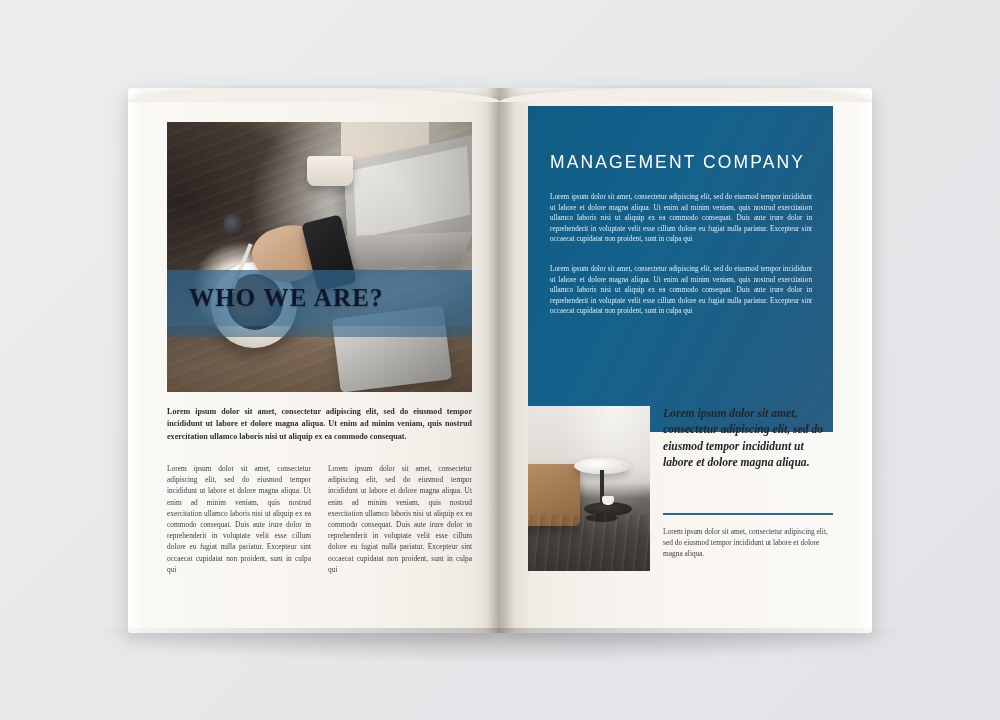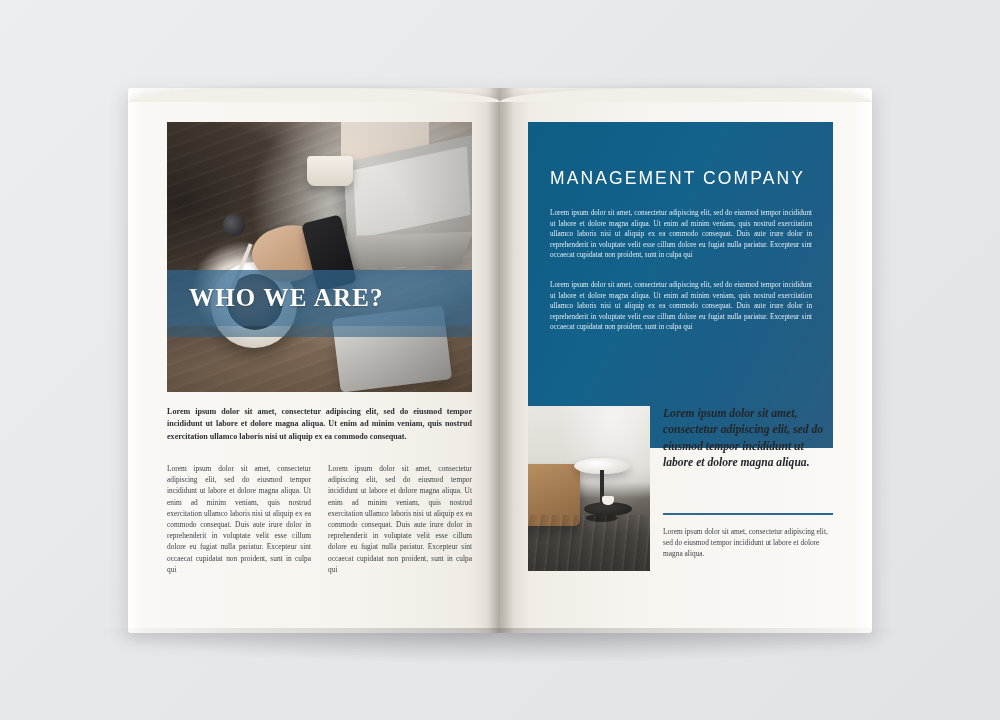--- a/index.html
+++ b/index.html
@@ -270,21 +270,21 @@
     position: absolute;
     left: 0;
     top: 148px;
     width: 100%;
     height: 56px;
     background: rgba(49,101,140,0.74);
     display: flex;
     align-items: center;
   }
   .hero-banner .title {
-    color: #ffffff;
+    color: #0f172a;
     font-family: "Liberation Serif", serif;
     font-weight: bold;
     font-size: 25px;
     letter-spacing: 1.2px;
     padding-left: 22px;
     text-shadow: 0 1px 2px rgba(0,0,0,0.25);
   }
   .hero-banner-stripe {
     position: absolute;
     left: 0;
@@ -322,21 +322,21 @@
     font-size: 7.4px;
     line-height: 11.2px;
     color: #3b3f44;
     text-align: justify;
   }
 
   
   .blue-block {
     position: absolute;
     left: 28px;
-    top: 34px;
+    top: 18px;
     width: 305px;
     height: 326px;
     background: linear-gradient(118deg, #0f5c85 0%, #14628b 40%, #1d5e86 70%, #2a5d80 100%);
   }
   .blue-block h2 {
     margin: 0;
     position: absolute;
     left: 22px;
     top: 46px;
     color: #ffffff;

